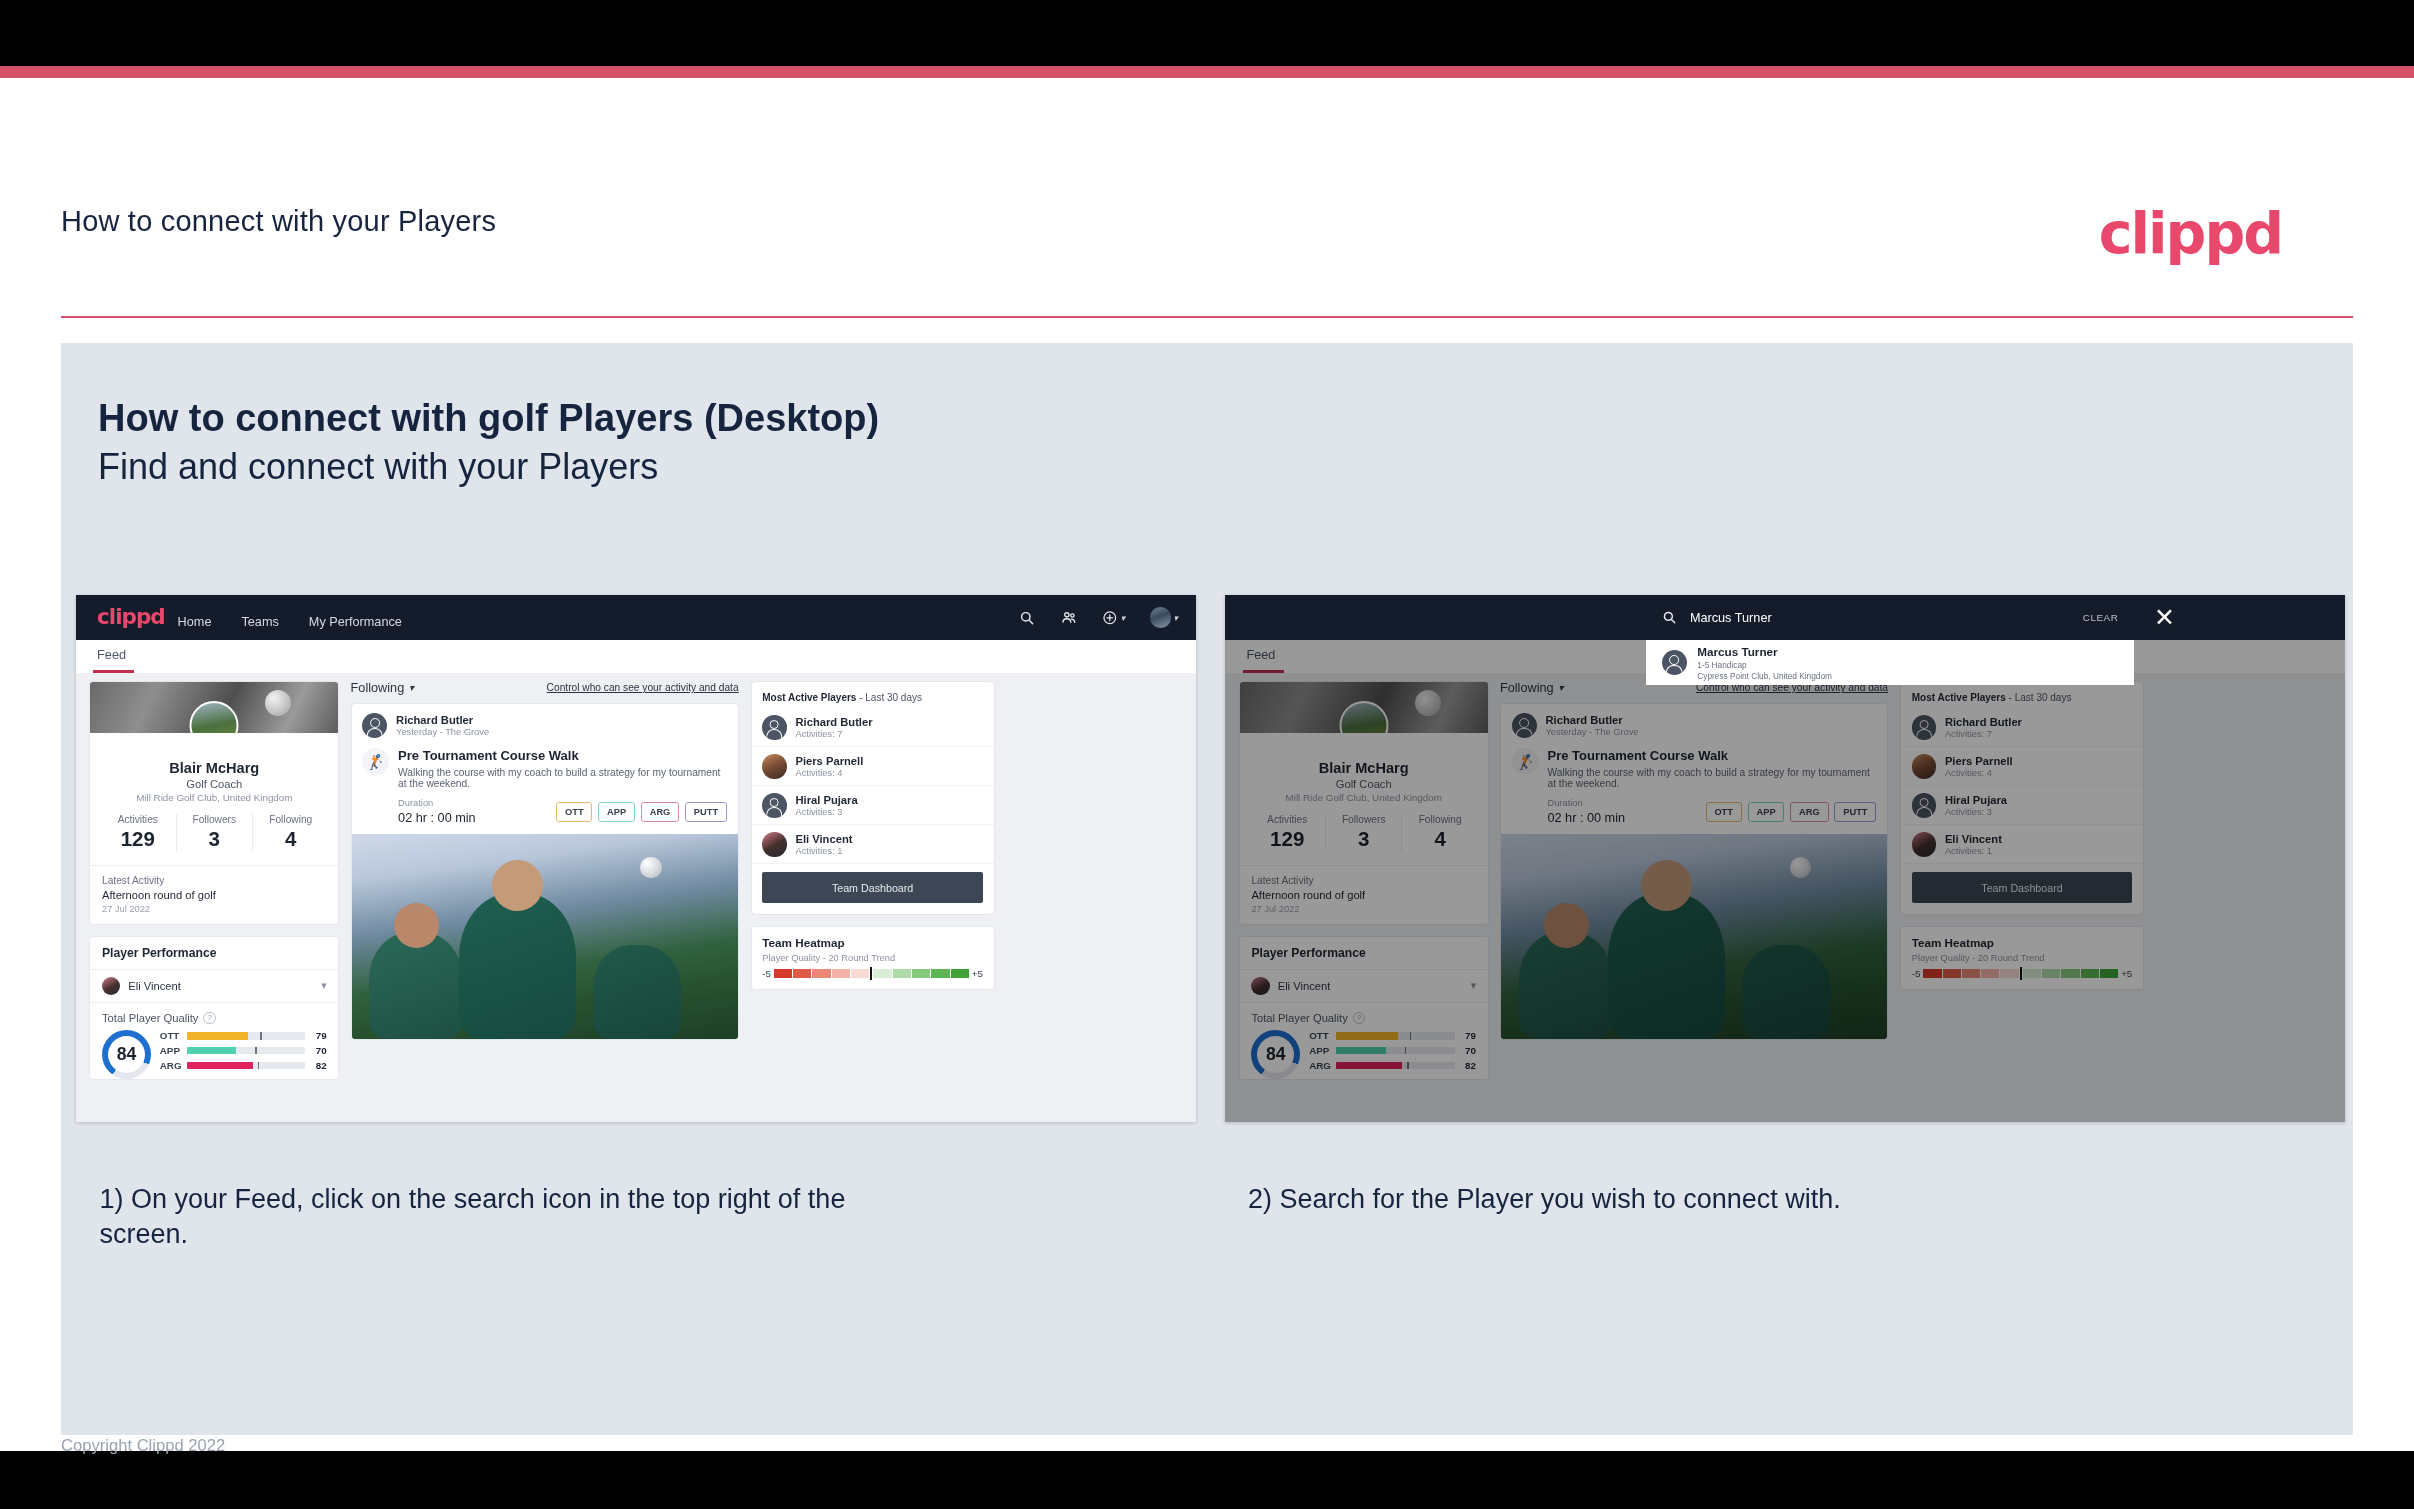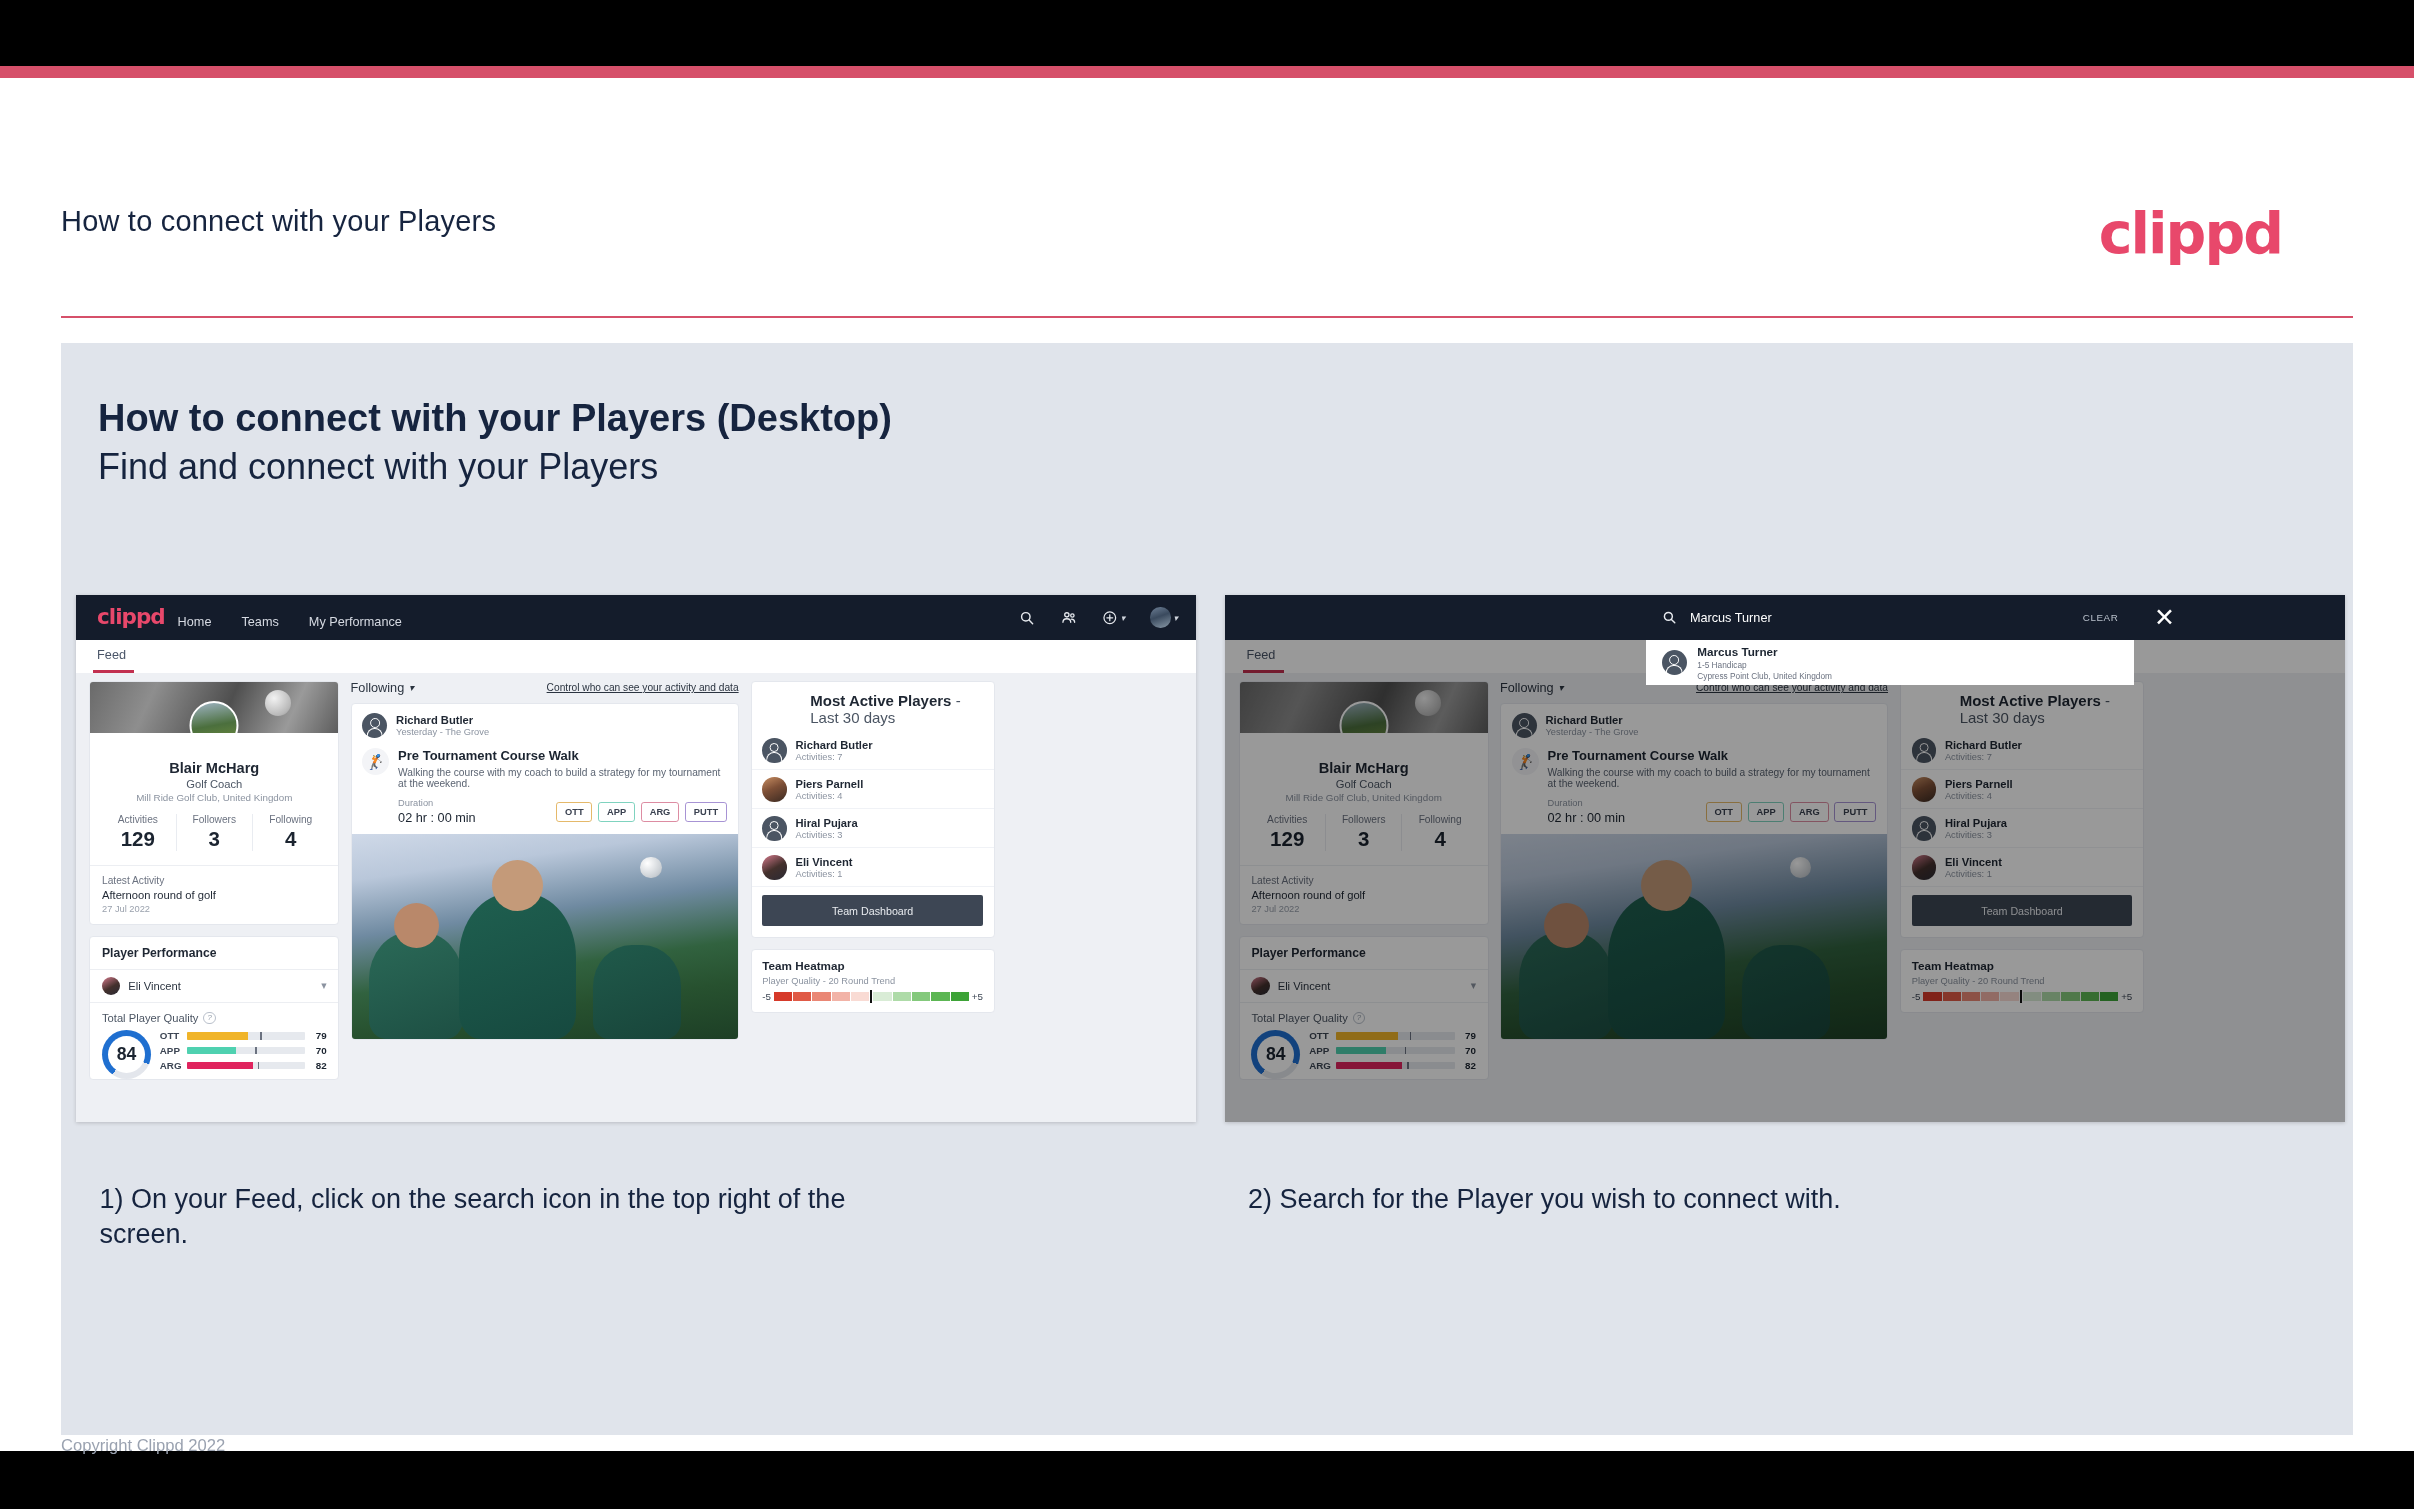--- a/index.html
+++ b/index.html
@@ -134,21 +134,21 @@
   .f1{left:107px;bottom:0;width:117px;height:146px;background:linear-gradient(160deg,#1f6050,#16493f);}
   .f1:before{content:"";position:absolute;left:33px;top:-33px;width:51px;height:51px;border-radius:50%;background:#c49a79;}
   .f2{left:17.6px;bottom:0;width:94px;height:107px;background:linear-gradient(160deg,#2b6a58,#1d4f43);}
   .f2:before{content:"";position:absolute;left:25px;top:-29px;width:45px;height:45px;border-radius:50%;background:#b9886a;}
   .f3{right:57px;bottom:0;width:88px;height:94px;background:linear-gradient(160deg,#205a4b,#18453a);}
   .ball-photo{position:absolute;right:76px;top:23.4px;width:21.5px;height:21.5px;border-radius:50%;
      background:radial-gradient(circle at 34% 30%,#fff,#c8cdd2 72%,#9aa0a6);}
 
   
   .col-right{position:absolute;left:675px;top:7.8px;width:244px;}
-  .map-h{font-size:15px;font-weight:bold;color:#1f2733;padding:9.8px 10.7px 5.9px;margin-left:48px;}
+  .map-h{font-size:10px;font-weight:bold;color:#1f2733;padding:9.8px 10.7px 5.9px;}
   .map-h .thin{font-weight:normal;color:#4b5563;}
   .prow{display:flex;align-items:center;padding:6.8px 10.7px;border-bottom:1px solid #f0f2f6;}
   .prow:last-of-type{border-bottom:none;}
   .prow .pi{width:24.4px;height:24.4px;border-radius:50%;flex:0 0 24.4px;}
   .pi-gen{background:#4b5563;position:relative;}
   .pi-gen:before{content:"";position:absolute;left:50%;top:4.9px;transform:translateX(-50%);width:6.8px;height:6.8px;border-radius:50%;border:1.5px solid #fff;}
   .pi-gen:after{content:"";position:absolute;left:50%;top:13.7px;transform:translateX(-50%);width:13.7px;height:7.8px;border-radius:7.8px 7.8px 0 0;border:1.5px solid #fff;border-bottom:none;}
   .pi-piers{background:linear-gradient(155deg,#c98f63,#7d4f36 45%,#3a2a22);}
   .pi-eli{background:linear-gradient(150deg,#d77b8e,#43302c 52%,#2a2a34);}
   .prow .pn{margin-left:8.8px;}
@@ -201,21 +201,21 @@
 <div class="slide">
 
   <div class="slide-header">
     <div class="header-title">How to connect with your Players</div>
     <div class="brand-logo">clippd</div>
     <div class="header-rule"></div>
   </div>
 
   <div class="body-panel">
 
-    <div class="main-title">How to connect with your Players (Desktop)</div>
+    <div class="main-title">How to connect with golf Players (Desktop)</div>
     <div class="main-sub">Find and connect with your Players</div>
 
     <div class="shot shot-a">
 
       <div class="appbar">
         <div class="logo">clippd</div>
         <div class="navlinks">
           <span>Home</span>
           <span>Teams</span>
           <span>My Performance</span>

